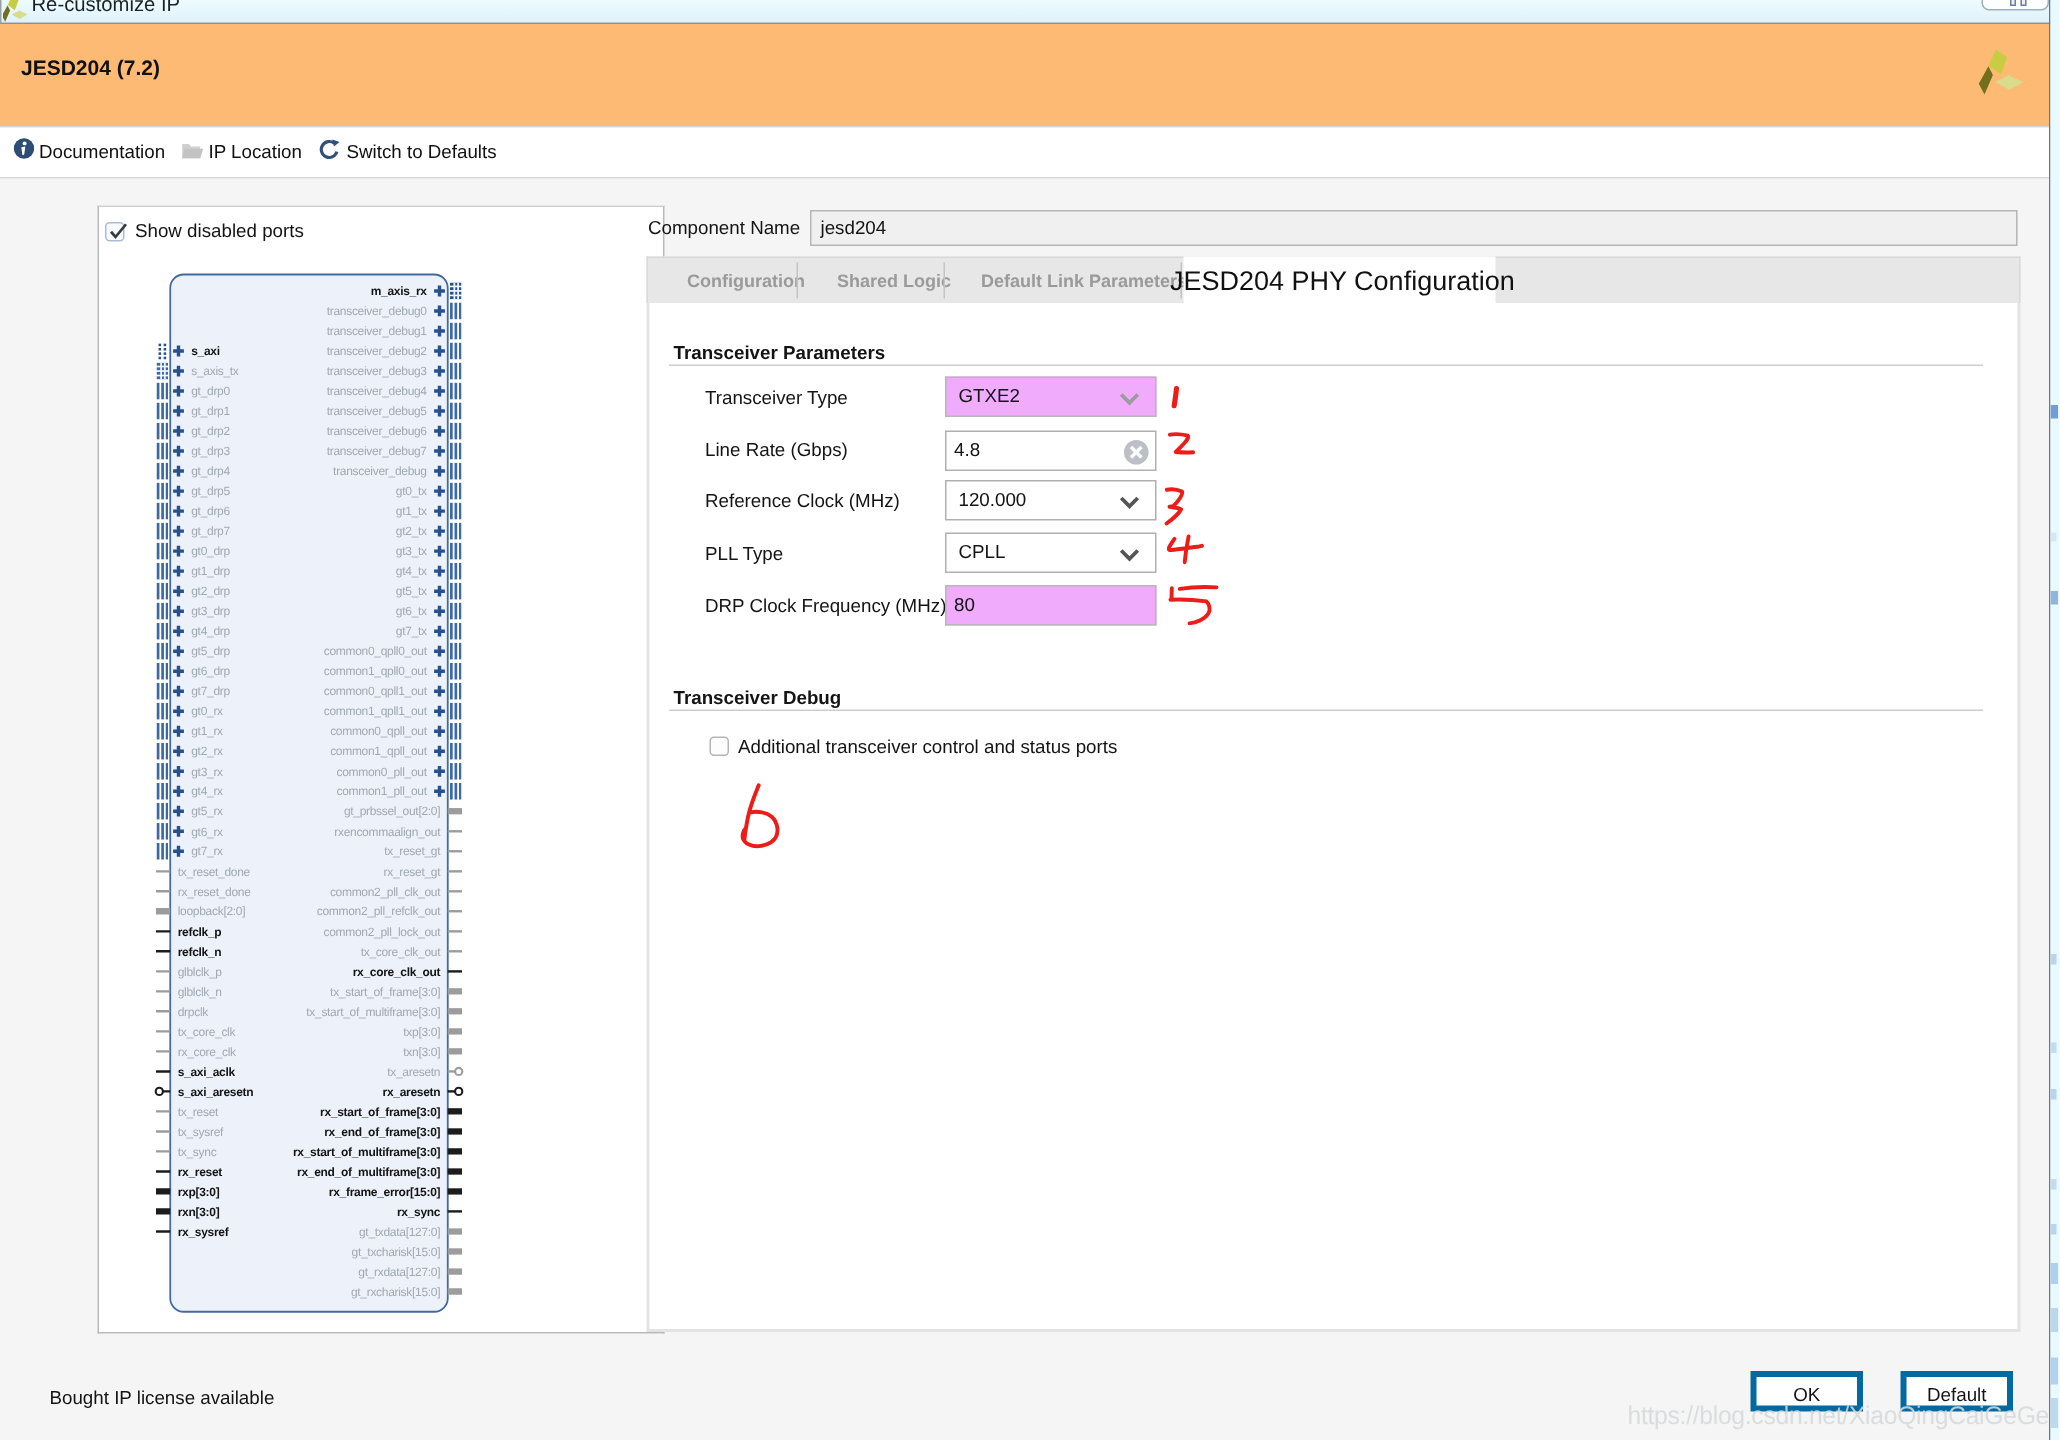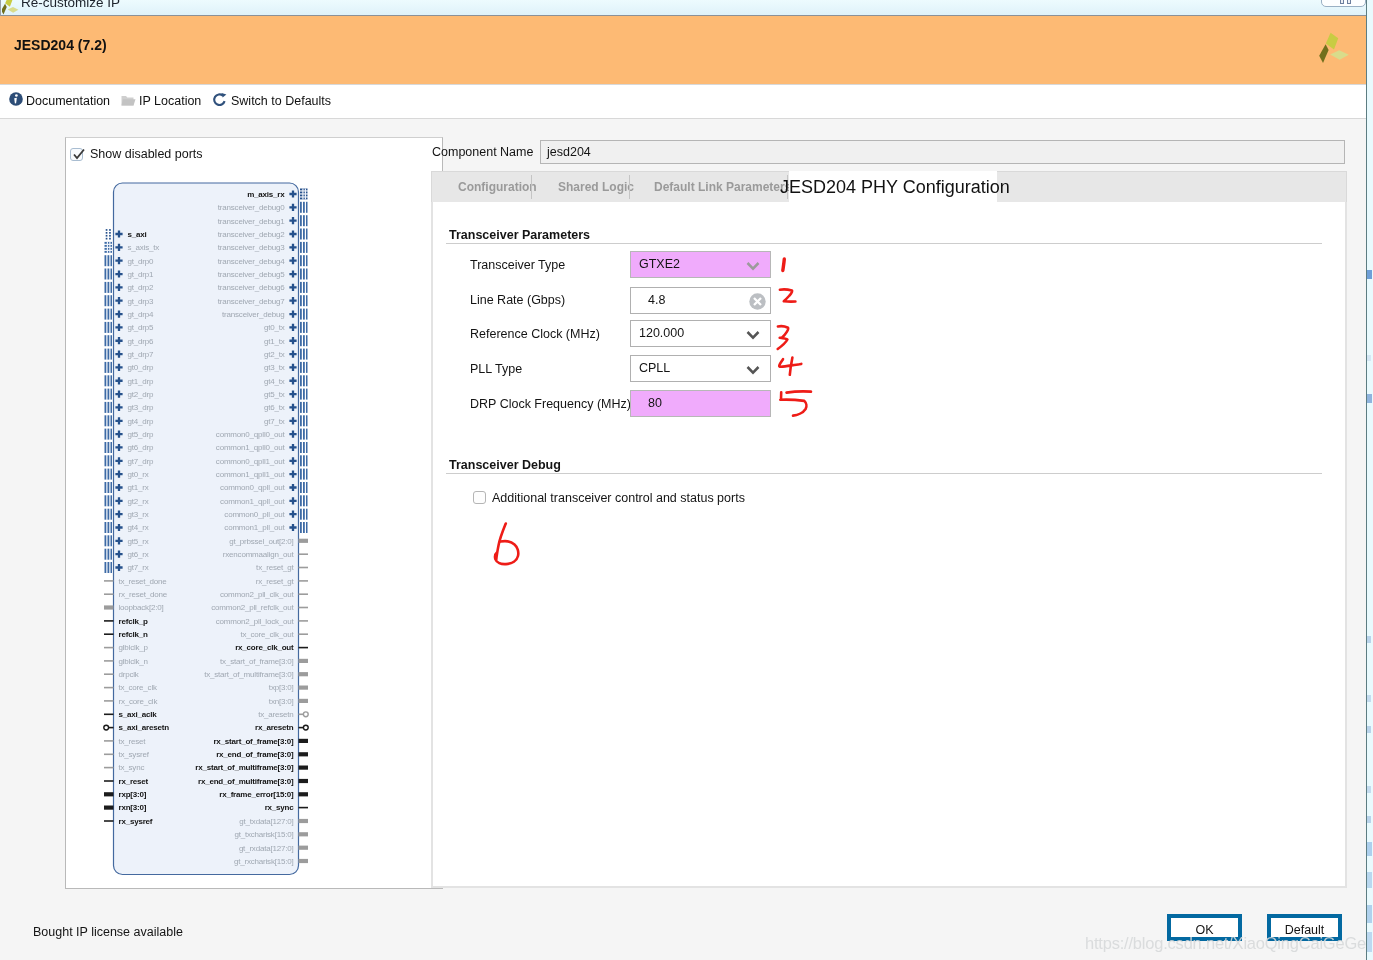--- a/index.html
+++ b/index.html
@@ -38,21 +38,21 @@
 .tabactive { position:absolute; left:357px; top:-1px; width:208px; height:34px; background:#fff;
   color:#111; font-size:18px; font-weight:normal; text-align:center; line-height:33px; white-space:nowrap; text-indent:-9px; }
 .pane { position:absolute; left:431px; top:202px; width:916px; height:686px; background:#fff;
   border:2px solid #e3e3e3; border-top:none; }
 .sech { position:absolute; font-size:12.5px; font-weight:bold; color:#141414; white-space:nowrap; }
 .hrule { position:absolute; height:1px; background:#cdcdcd; }
 .flabel { position:absolute; left:470px; font-size:12.5px; color:#141414; white-space:nowrap; }
 .ctrl { position:absolute; left:630px; width:141px; height:27px; border:1px solid #b0b0b0; background:#fff;
   font-size:12.5px; color:#141414; line-height:25px; padding-left:8px; }
 .ctrl.dis { background:#f0abfc; border-color:#b7b7b7; }
-.ctrl.inp { padding-left:17px; }
+.ctrl.inp { padding-left:5px; }
 .chev { position:absolute; right:10px; top:9px; width:14px; height:10px; }
 
 .footl { position:absolute; left:33px; top:925px; font-size:12.5px; color:#141414; }
 .btn { position:absolute; top:914px; width:75px; height:27px; background:#fff; border:4px solid #0369a1;
   font-size:12.5px; color:#141414; text-align:center; line-height:25px; }
 .wm { position:absolute; left:1085px; top:934px; font-size:17px; color:rgba(214,216,218,0.88);
   z-index:50; letter-spacing:-0.2px; transform:scaleX(0.968); transform-origin:left top; white-space:nowrap; }
 
 .wedge { position:absolute; left:1366px; top:0; width:1px; height:960px; background:#5c7d82; }
 .wcyan { position:absolute; left:1367px; top:0; width:6px; height:960px; background:#e9fafe; }

